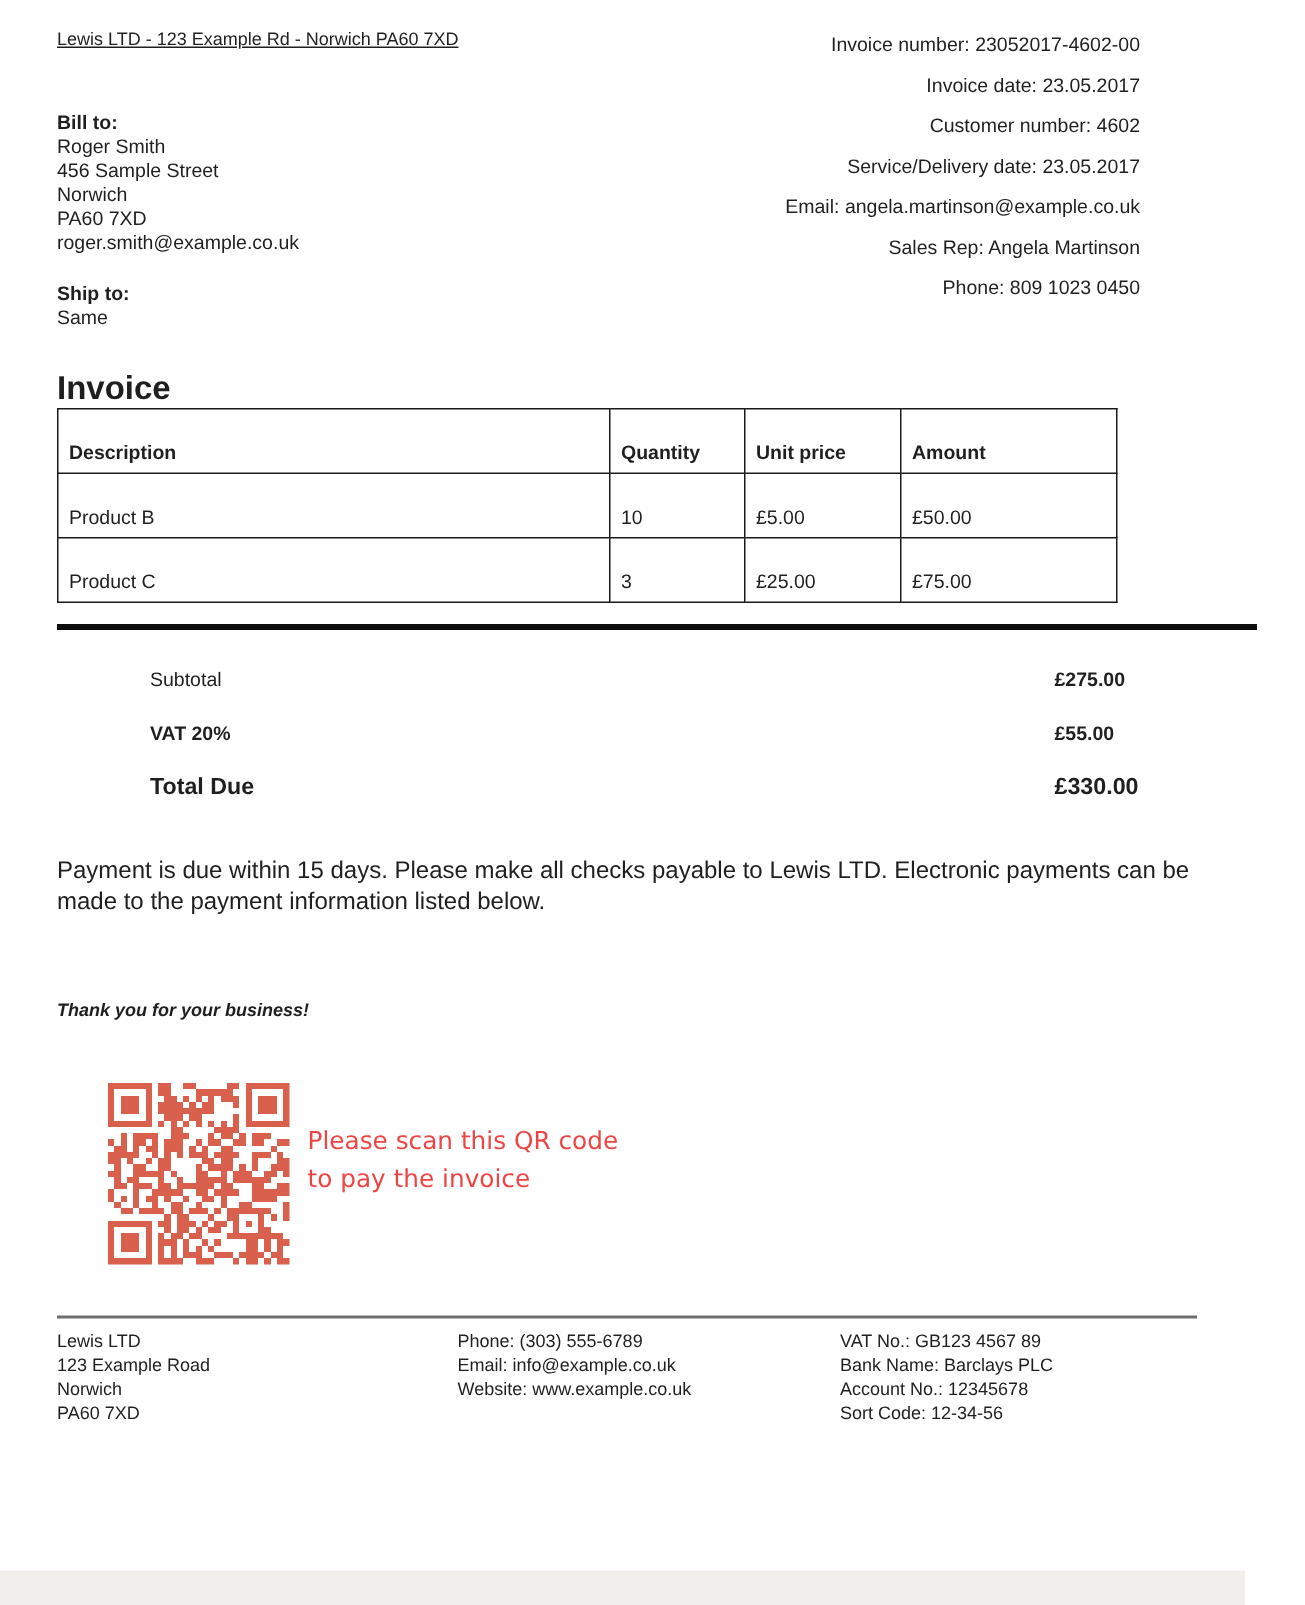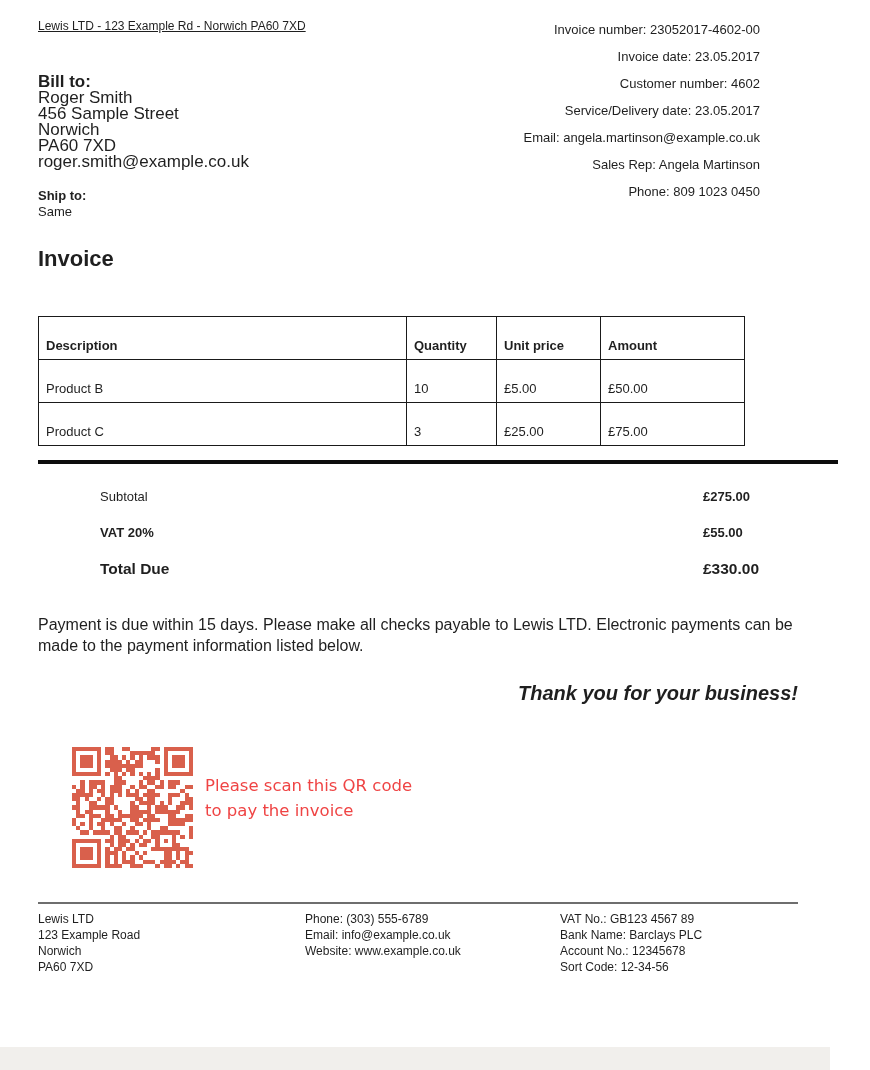--- a/index.html
+++ b/index.html
@@ -10,52 +10,52 @@
   }
   .page{position:relative;width:830px;height:1070px;background:#fff;}
   .content{padding:16px 32px 0 38px;}
 
   
   .top-section{display:flex;justify-content:space-between;}
   .top-left{flex:1;}
   .company-line{
     font-size:12px;text-decoration:underline;margin-top:2px;line-height:16px;
   }
-  .bill-block{margin-top:40px;font-size:17px;line-height:16px;}
+  .bill-block{margin-top:40px;font-size:13px;line-height:16px;}
   .block-label{font-weight:bold;}
   .ship-block{margin-top:18px;font-size:13px;line-height:16px;}
   .top-right{text-align:right;margin-right:38px;font-size:13px;line-height:27px;white-space:nowrap;}
   .meta-row .b{font-weight:normal;}
 
   
   .invoice-title{margin-top:26px;font-size:22px;font-weight:bold;line-height:26px;}
 
   
-  table.items{border-collapse:collapse;margin-top:44px;table-layout:fixed;}
+  table.items{border-collapse:collapse;table-layout:fixed;}
   table.items th, table.items td{
     border:1px solid #1a1a1a;height:36px;vertical-align:bottom;
     padding:0 4px 6px 7px;font-size:13px;text-align:left;
   }
   table.items th{font-weight:bold;}
   .col-desc{width:356px;} .col-qty{width:78px;} .col-unit{width:92px;} .col-amt{width:132px;}
 
   
   .totals-rule{margin:14px 0 0 0;border:none;height:4px;background:#0d0d0d;width:800px;}
   .totals{margin-top:14px;}
   .t-row{position:relative;height:36px;display:flex;align-items:center;font-size:13px;}
   .t-label{margin-left:62px;}
   .t-value{position:absolute;left:665px;font-weight:bold;}
   .t-row.vat .t-label{font-weight:bold;}
   .t-row.total{height:38px;}
   .t-row.total .t-label{font-weight:bold;font-size:15.5px;}
   .t-row.total .t-value{font-size:15.5px;}
 
   
   .payment-note{margin-top:26px;font-size:16px;line-height:21px;max-width:805px;}
-  .thank-you{margin-top:26px;text-align:right;font-size:20px;font-weight:bold;font-style:italic;}
+  .thank-you{margin-top:54px;text-align:left;font-size:12px;font-weight:bold;font-style:italic;}
 
   
   .qr-section{margin-top:42px;margin-left:34px;display:flex;}
   .qr-svg{width:121px;height:121px;display:block;}
   .qr-caption{
     margin-left:12px;margin-top:26px;
     font-family:"DejaVu Sans", sans-serif;font-size:16.5px;line-height:25px;
   }
 
   

